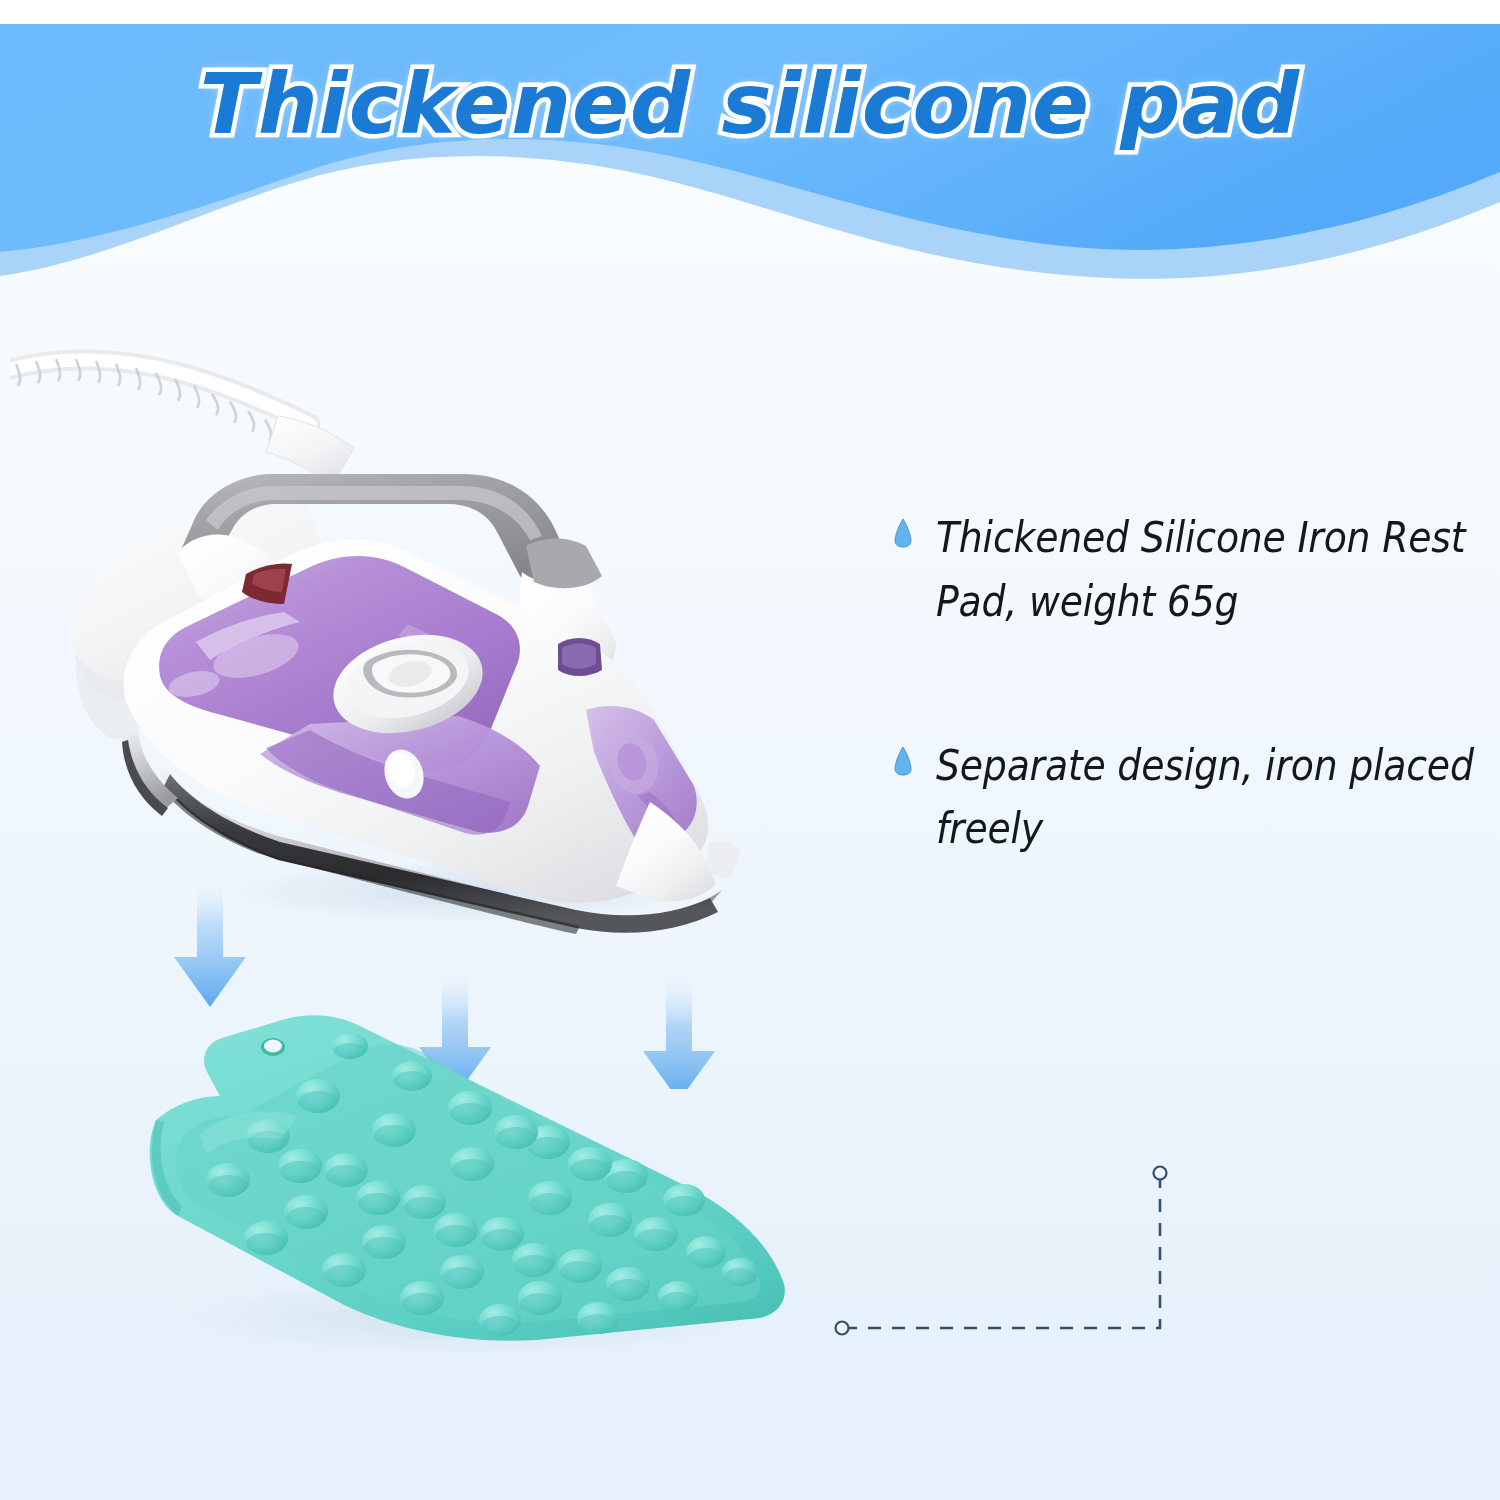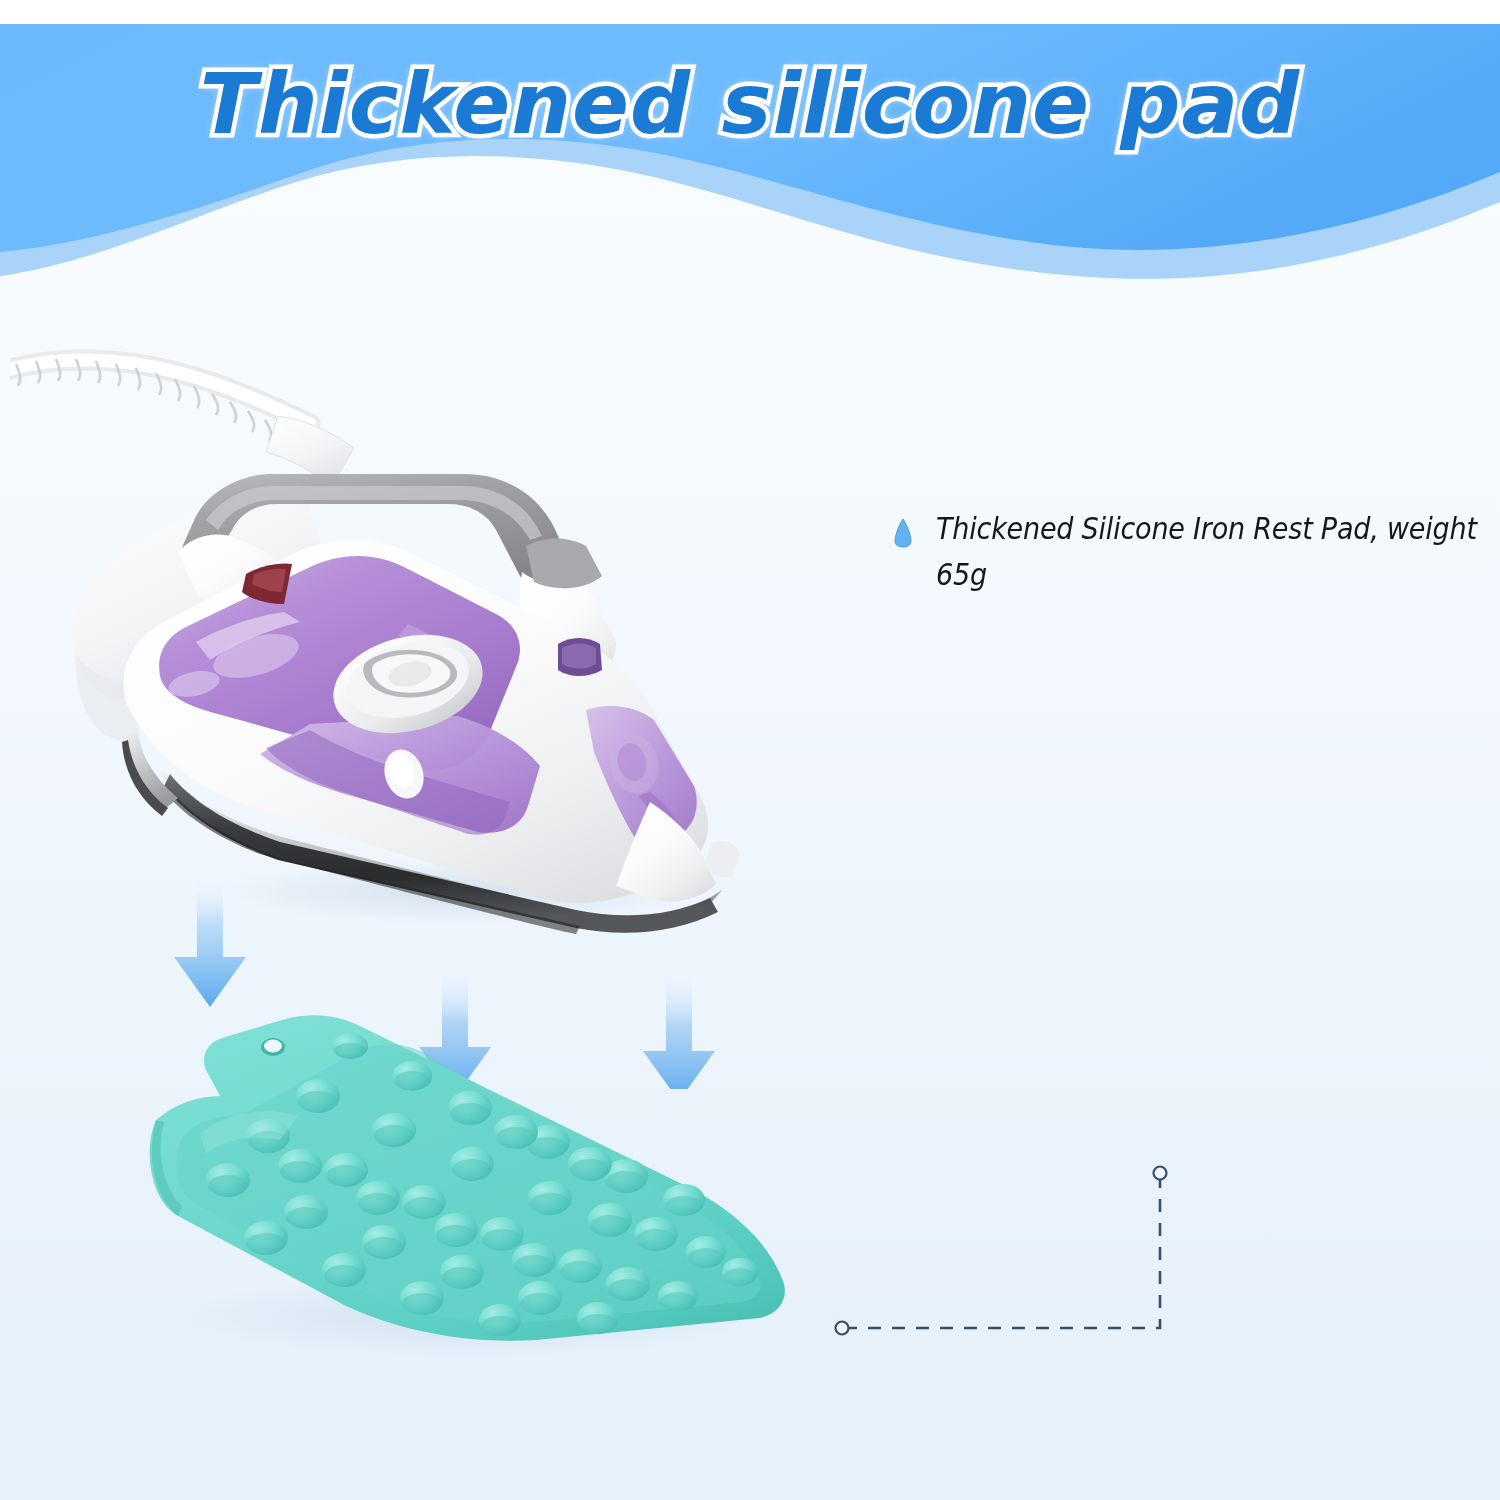--- a/index.html
+++ b/index.html
@@ -128,21 +128,21 @@
     height: 30px;
     margin-top: 12px;
     margin-right: 23px;
   }
   .bullet-icon svg { display: block; width: 20px; height: 30px; }
 
   .feature-text {
     font-family: "DejaVu Sans Condensed", "Liberation Sans Narrow", "Liberation Sans", sans-serif;
     font-style: italic;
     font-weight: normal;
-    font-size: 30px;
+    font-size: 42px;
     line-height: 1.52;
     color: #13181c;
     max-width: 545px;
     letter-spacing: -0.2px;
   }
 </style>
 </head>
 <body>
 
 <div id="poster">
@@ -616,16 +616,24 @@
     <div class="feature-row">
       <span class="bullet-icon">
         <svg viewBox="0 0 20 30" aria-hidden="true">
           <path d="M10,1 C15,9 18,18 18,23 C18,27 14.5,29 10,29 C5.5,29 2,27 2,23 C2,18 5,9 10,1 Z" fill="#63b3ef" stroke="#3f93d8" stroke-width="0.9"></path>
         </svg>
       </span>
       <span class="feature-text">Thickened Silicone Iron Rest Pad, weight 65g</span>
     </div>
 
 
+    <div class="feature-row">
+      <span class="bullet-icon">
+        <svg viewBox="0 0 20 30" aria-hidden="true">
+          <path d="M10,1 C15,9 18,18 18,23 C18,27 14.5,29 10,29 C5.5,29 2,27 2,23 C2,18 5,9 10,1 Z" fill="#63b3ef" stroke="#3f93d8" stroke-width="0.9"></path>
+        </svg>
+      </span>
+      <span class="feature-text">Separate design, iron placed freely</span>
+    </div>
 
   </div>
 
 </div>
 
 </body></html>

